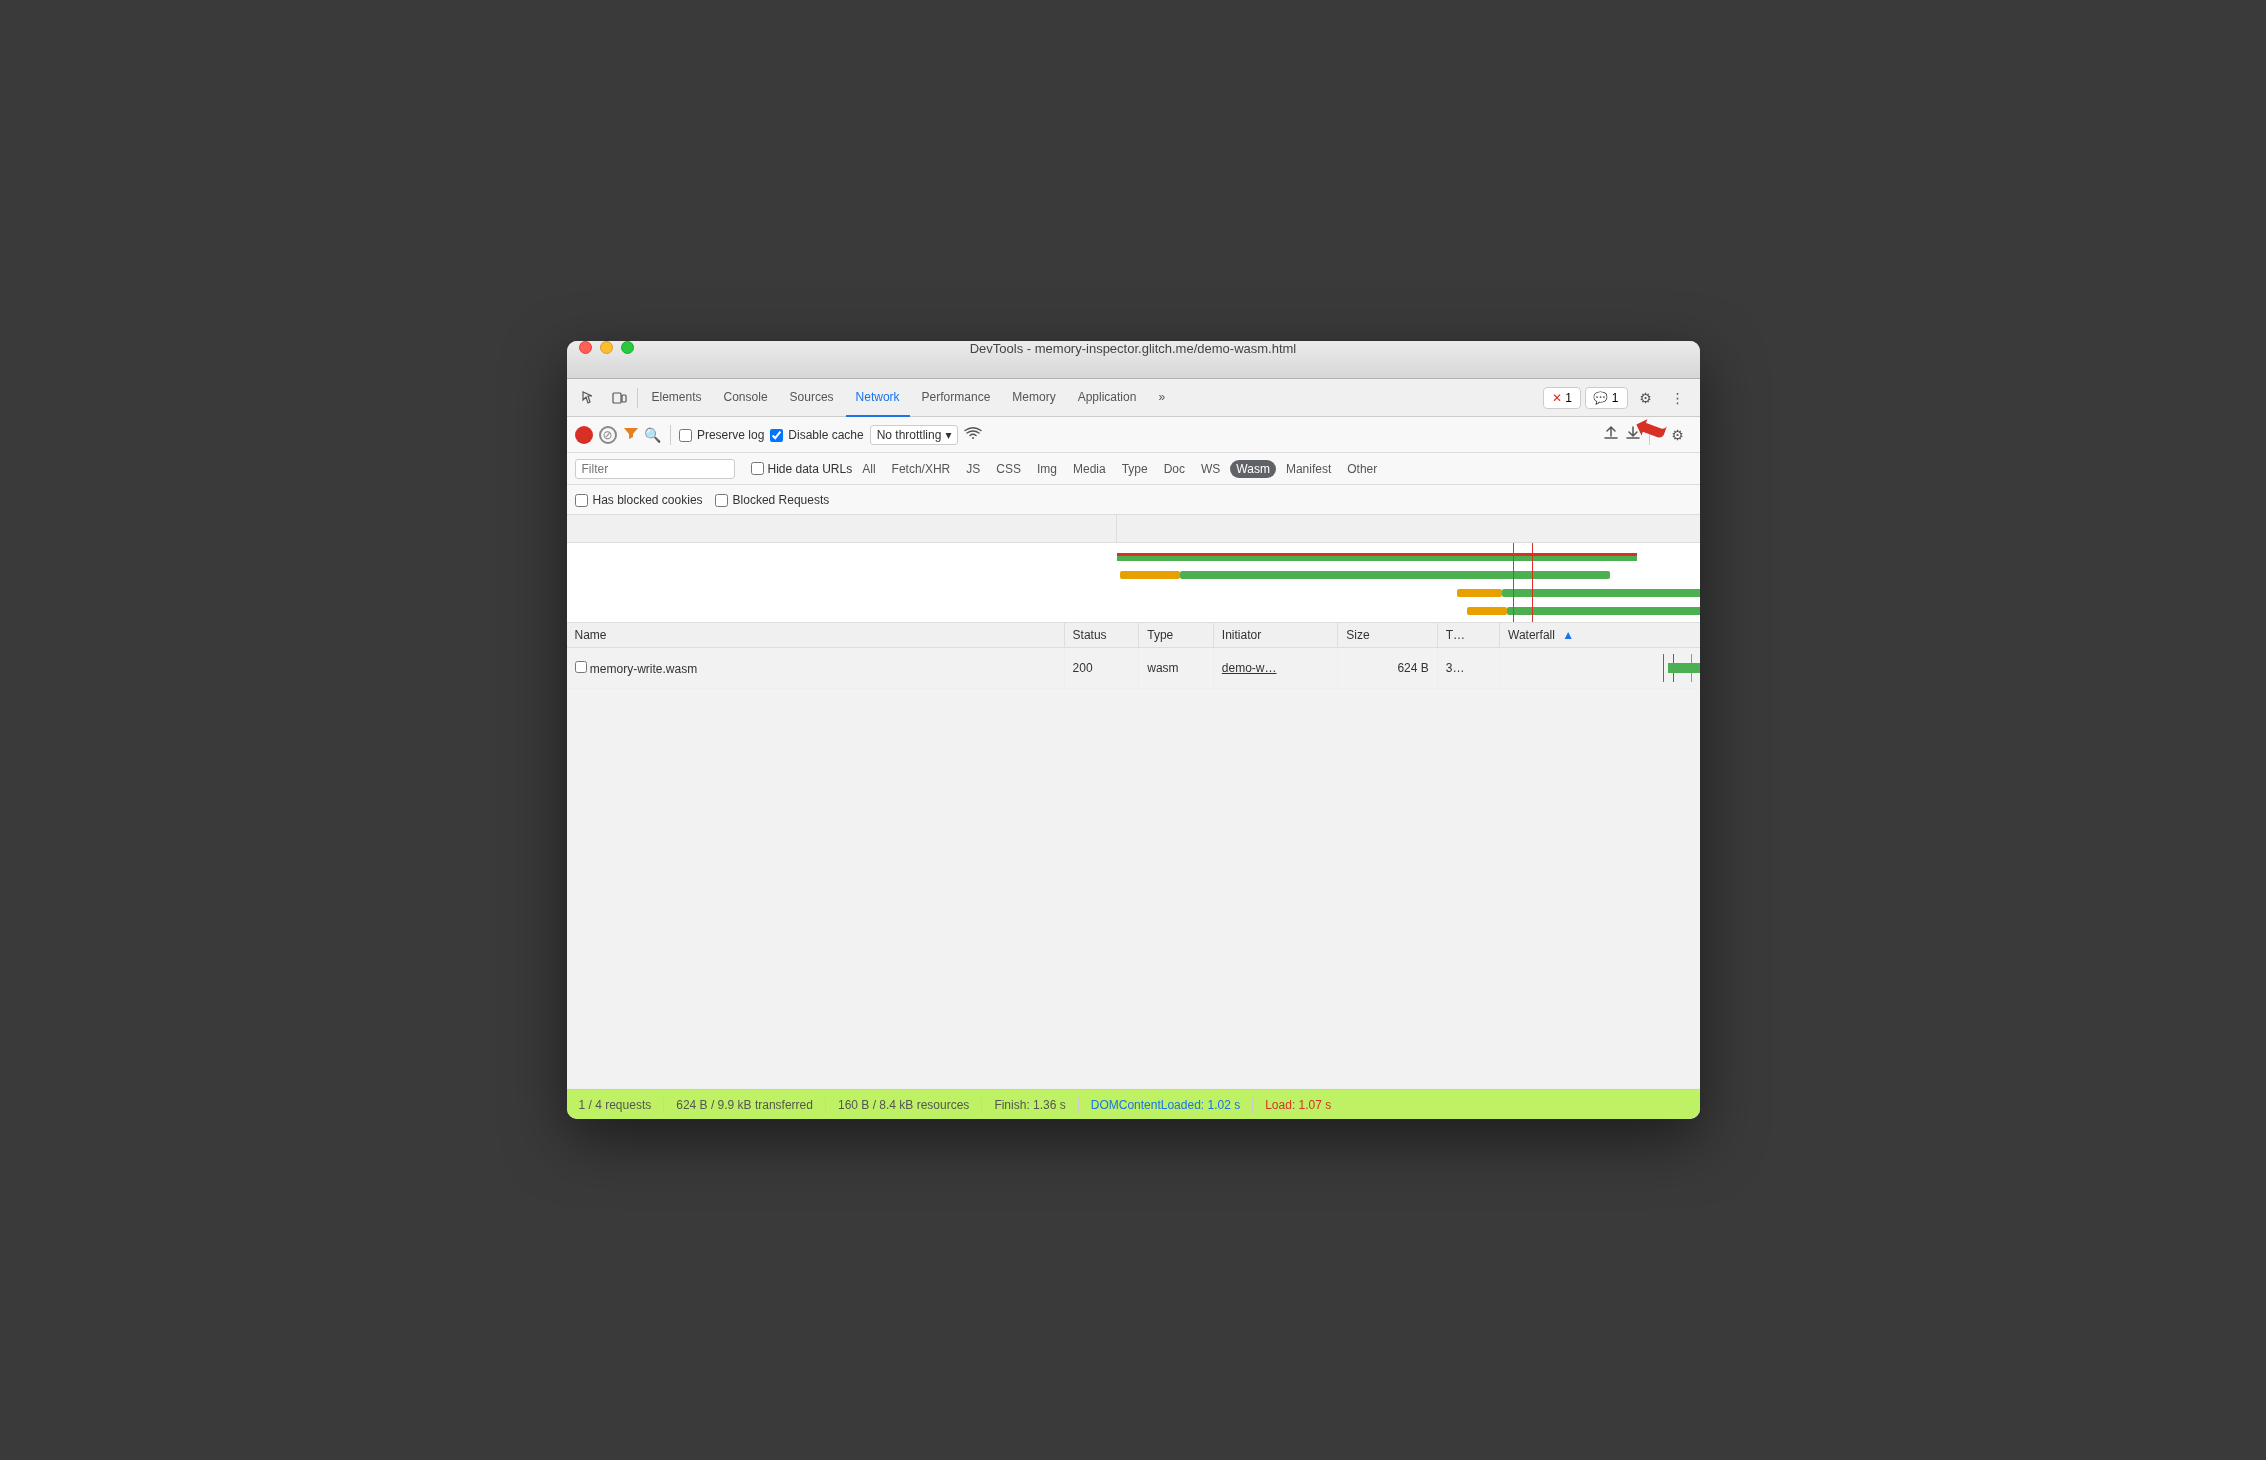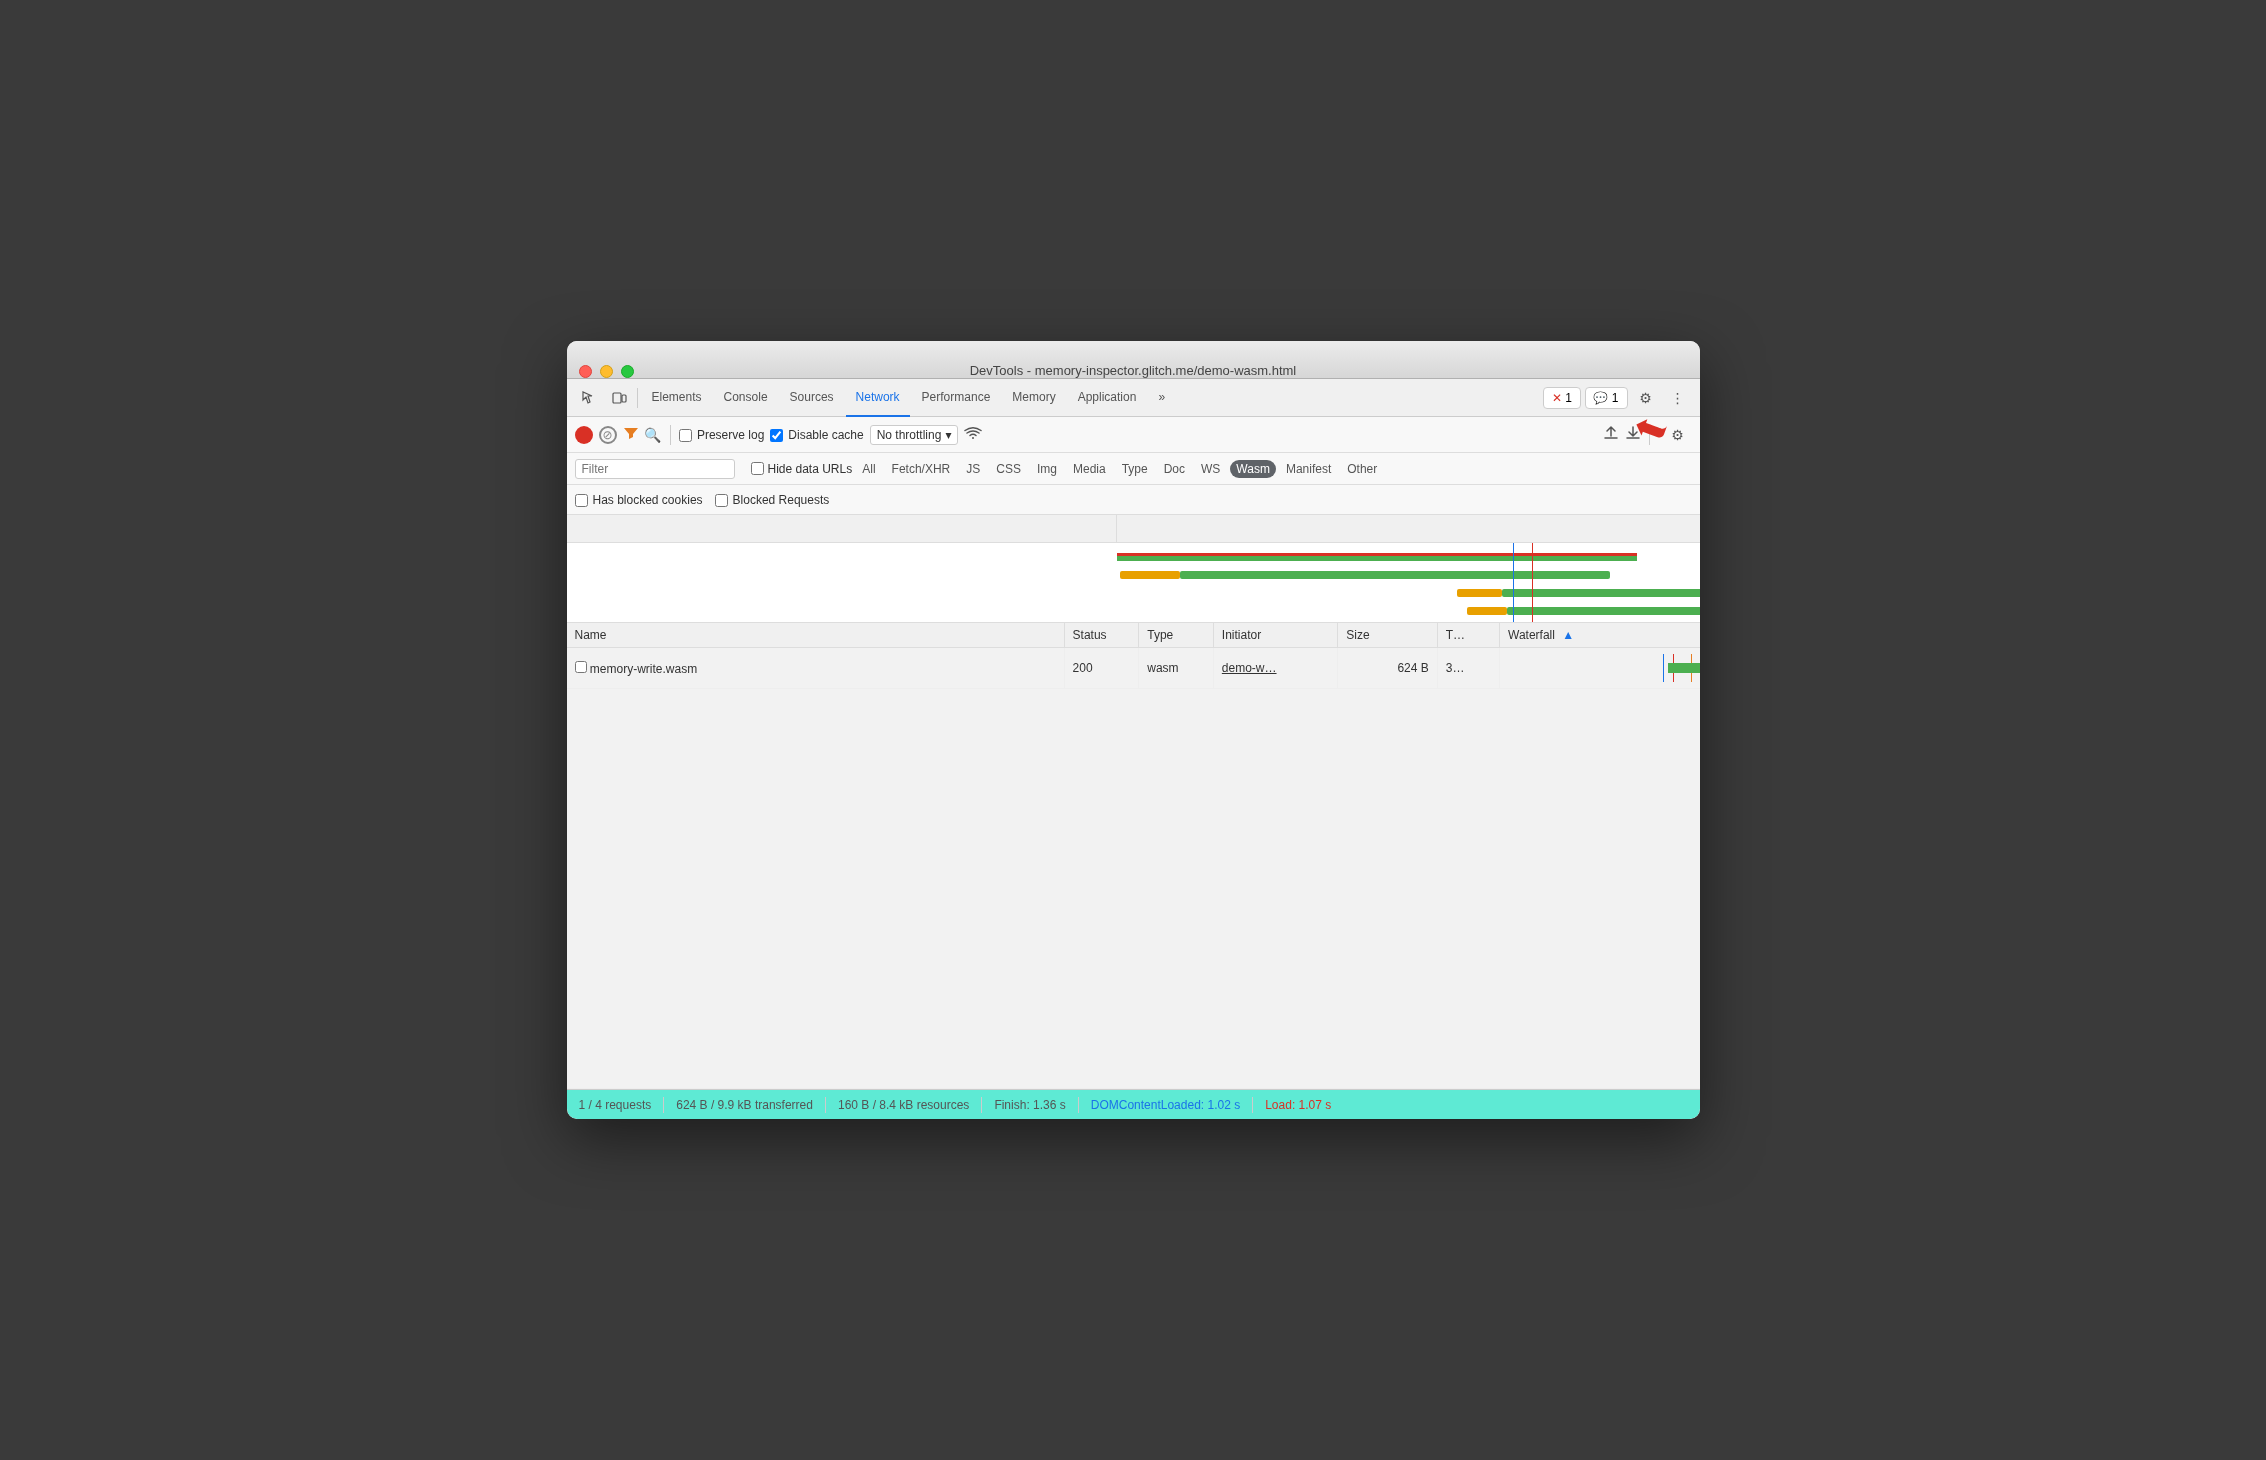--- a/index.html
+++ b/index.html
@@ -15,21 +15,21 @@
       width: 1133px;
       background: #f2f2f2;
       border-radius: 10px;
       box-shadow: 0 20px 60px rgba(0,0,0,0.5);
       overflow: hidden;
     }
     .title-bar {
       background: linear-gradient(180deg, #ececec 0%, #d6d6d6 100%);
       height: 38px;
       display: flex;
-      align-items: flex-end;
+      align-items: flex-start;
       justify-content: center;
       position: relative;
       border-bottom: 1px solid #b0b0b0;
     }
     .traffic-lights {
       position: absolute;
       left: 12px;
       display: flex;
       gap: 8px;
     }
@@ -272,21 +272,21 @@
       display: flex;
       align-items: center;
     }
     .waterfall-bar {
       height: 10px;
       background: #4caf50;
       position: absolute;
     }
     
     .status-bar {
-      background: #5eead4;
+      background: #bef264;
       border-top: 1px solid #ccc;
       display: flex;
       align-items: center;
       padding: 4px 12px;
       font-size: 12px;
       color: #555;
       gap: 0;
       height: 30px;
     }
     .status-separator {

